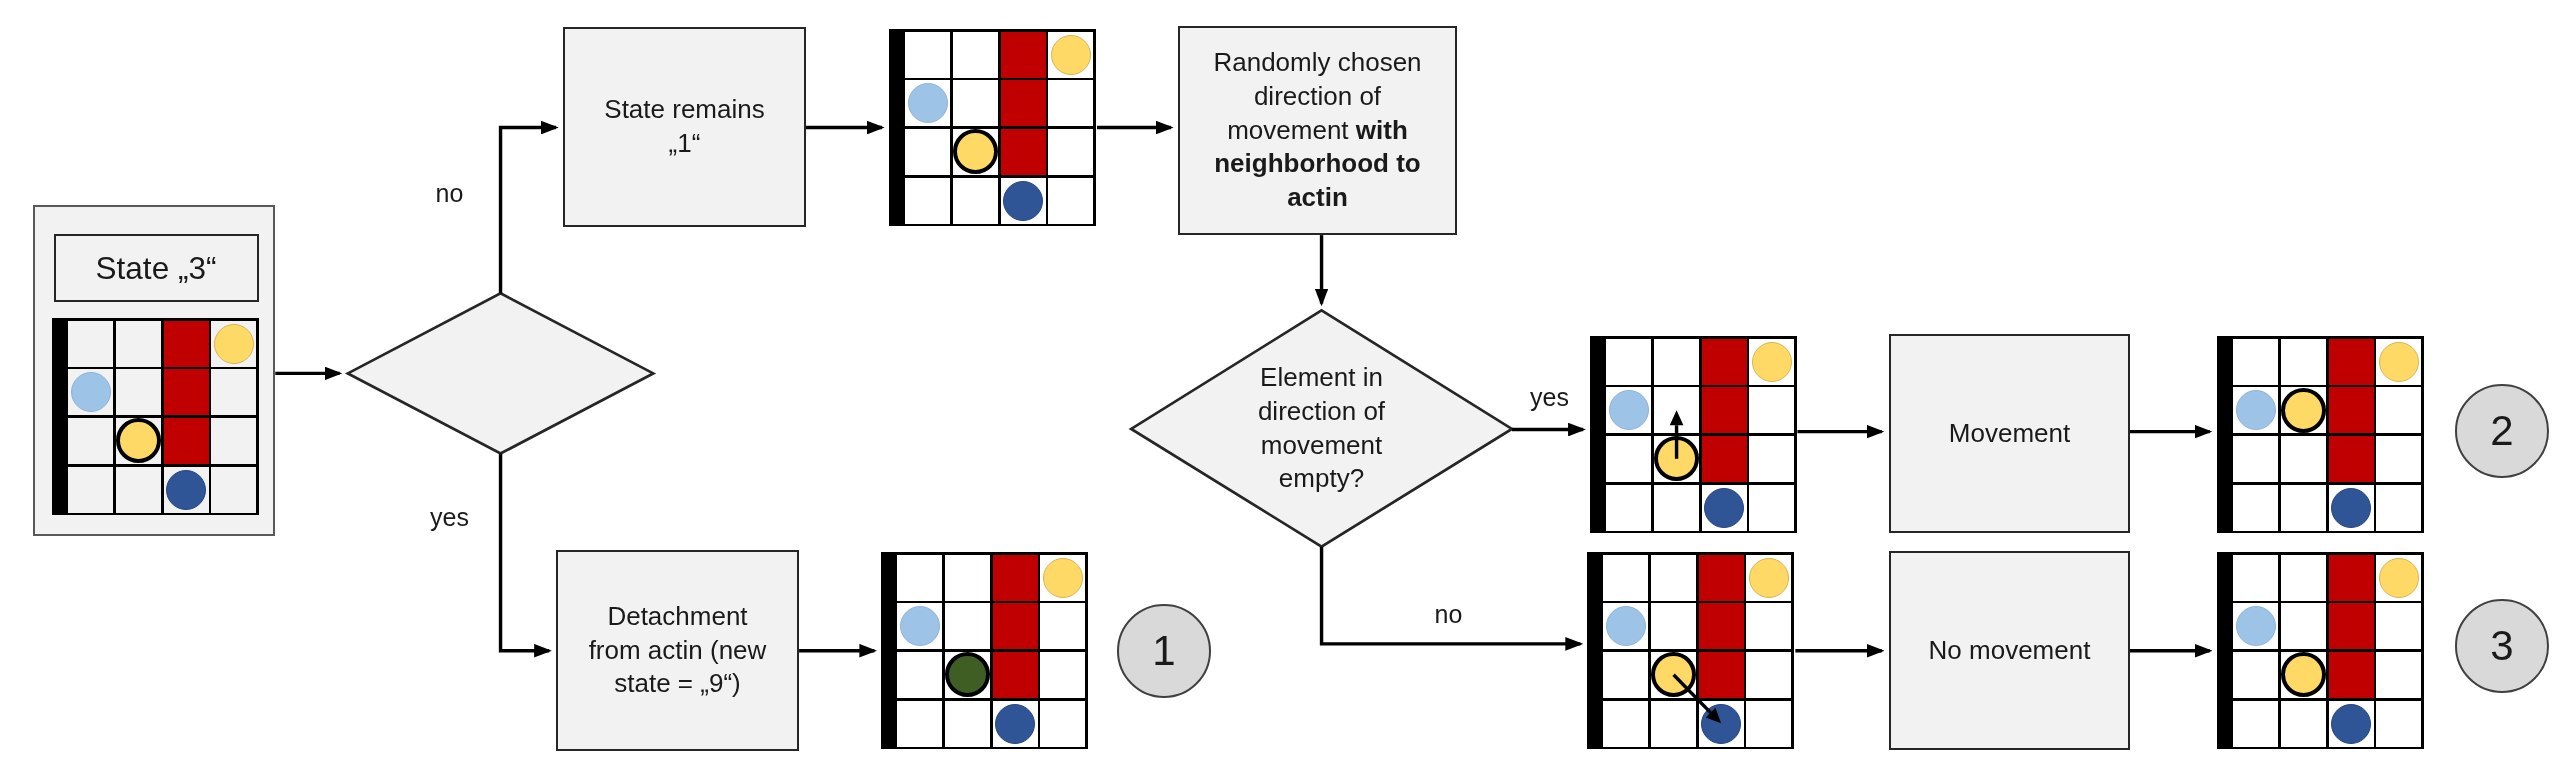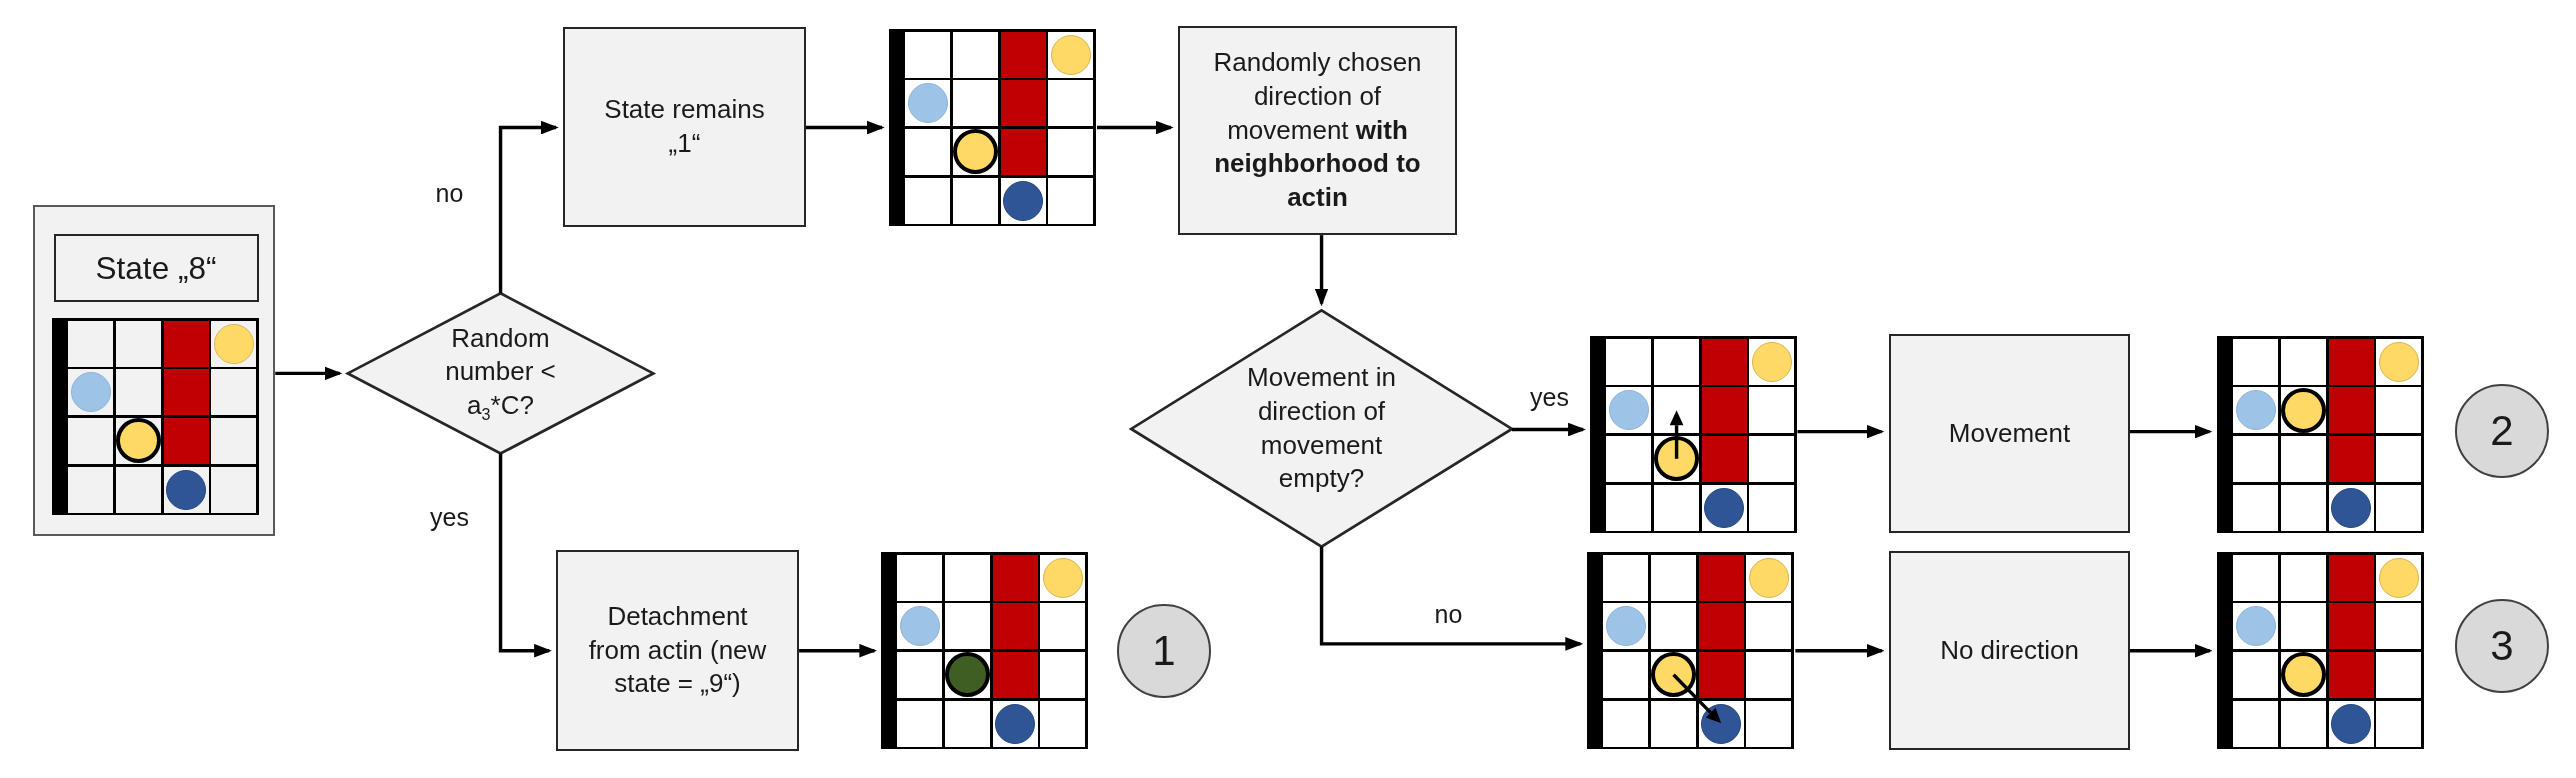--- a/index.html
+++ b/index.html
@@ -49,21 +49,21 @@
     <path class="edge" d="M 1930 798 V 940 H 2308" marker-end="url(#ah)"></path>
     <path class="edge" d="M 2625 630 H 2748" marker-end="url(#ah)"></path>
     <path class="edge" d="M 3110 630 H 3227" marker-end="url(#ah)"></path>
     <path class="edge" d="M 2622 950 H 2748" marker-end="url(#ah)"></path>
     <path class="edge" d="M 3110 950 H 3227" marker-end="url(#ah)"></path>
     <path class="edge" d="M 1167 950 H 1277" marker-end="url(#ah)"></path>
   </svg>
 
   <div class="outer" style="left:33px;top:205px;width:242px;height:331px;">
     <div class="labelbox" style="left:18.5px;top:27px;width:205px;height:68px;">
-      <span>State „8“</span>
+      <span>State „3“</span>
     </div>
     <div class="grid" style="left:17px;top:111px;">
         <div style="position: absolute; left: 16.4px; top: 2.7px; width: 45px; height: 46px; background: rgb(242, 242, 242);"></div>
         <div style="position: absolute; left: 64px; top: 2.7px; width: 45px; height: 46px; background: rgb(242, 242, 242);"></div>
         <div style="position: absolute; left: 112px; top: 2.7px; width: 45px; height: 46px; background: rgb(192, 0, 0);"></div>
         <div style="position: absolute; left: 159px; top: 2.7px; width: 45px; height: 46px; background: rgb(242, 242, 242);"></div>
         <div style="position: absolute; left: 16.4px; top: 51px; width: 45px; height: 46px; background: rgb(242, 242, 242);"></div>
         <div style="position: absolute; left: 64px; top: 51px; width: 45px; height: 46px; background: rgb(242, 242, 242);"></div>
         <div style="position: absolute; left: 112px; top: 51px; width: 45px; height: 46px; background: rgb(192, 0, 0);"></div>
         <div style="position: absolute; left: 159px; top: 51px; width: 45px; height: 46px; background: rgb(242, 242, 242);"></div>
@@ -93,37 +93,32 @@
 movement </span><span class="b">with
 neighborhood  to
 actin</span></span>
   </div>
 
   <div class="node" style="left:1889px;top:334px;width:241px;height:199px;">
     <span>Movement</span>
   </div>
 
   <div class="node" style="left:1889px;top:551px;width:241px;height:199px;">
-    <span>No direction</span>
+    <span>No movement</span>
   </div>
 
   <div class="node" style="left:556px;top:550px;width:243px;height:201px;">
     <span>Detachment
 from actin (new
 state = „9“)</span>
   </div>
 
-  <div class="dtext" style="left:398px;top:322px;width:205px;height:103px;">
-    <div>Random
-number &lt;</div>
-    <div><span>a</span><sub>3</sub><span>*C?</span></div>
-  </div>
 
   <div class="dtext" style="left:1219px;top:332px;width:205px;height:193px;">
-    <div>Movement in
+    <div>Element in
 direction of
 movement
 empty?</div>
   </div>
 
   <div class="elabel" style="left:405px;top:179px;">no</div>
   <div class="elabel" style="left:405px;top:503px;">yes</div>
   <div class="elabel" style="left:1505px;top:383px;">yes</div>
   <div class="elabel" style="left:1404px;top:600px;">no</div>
 

